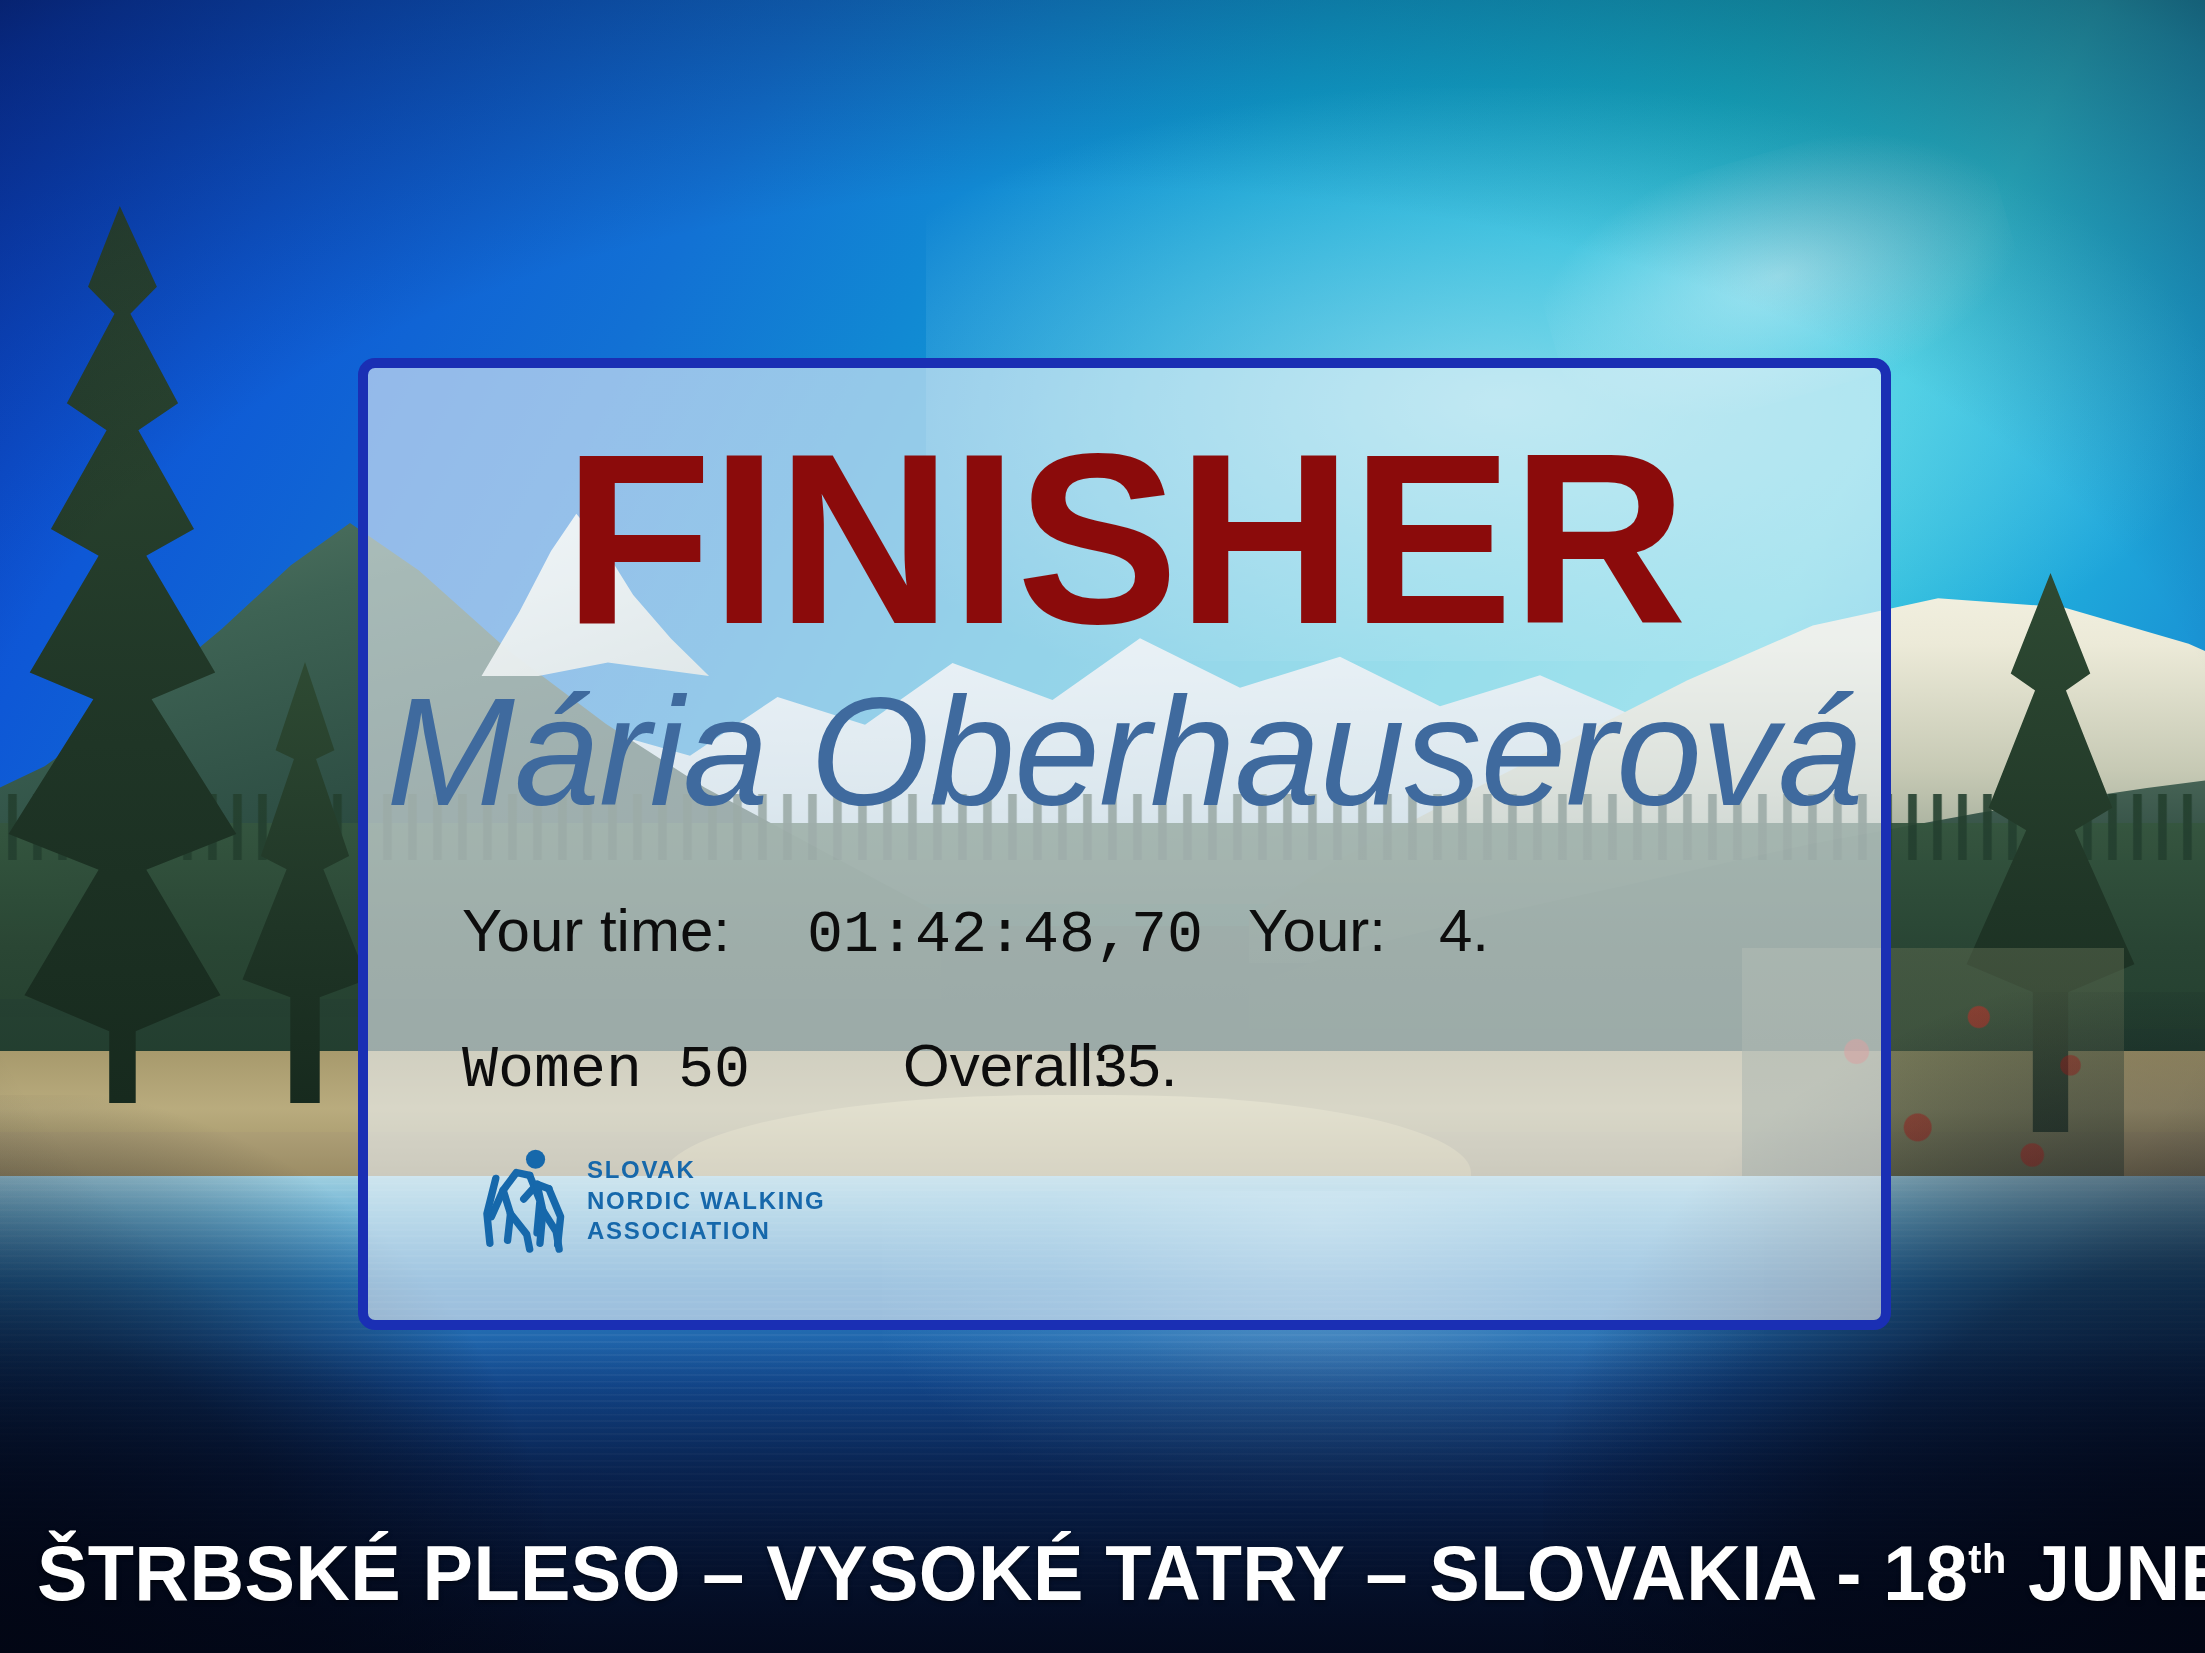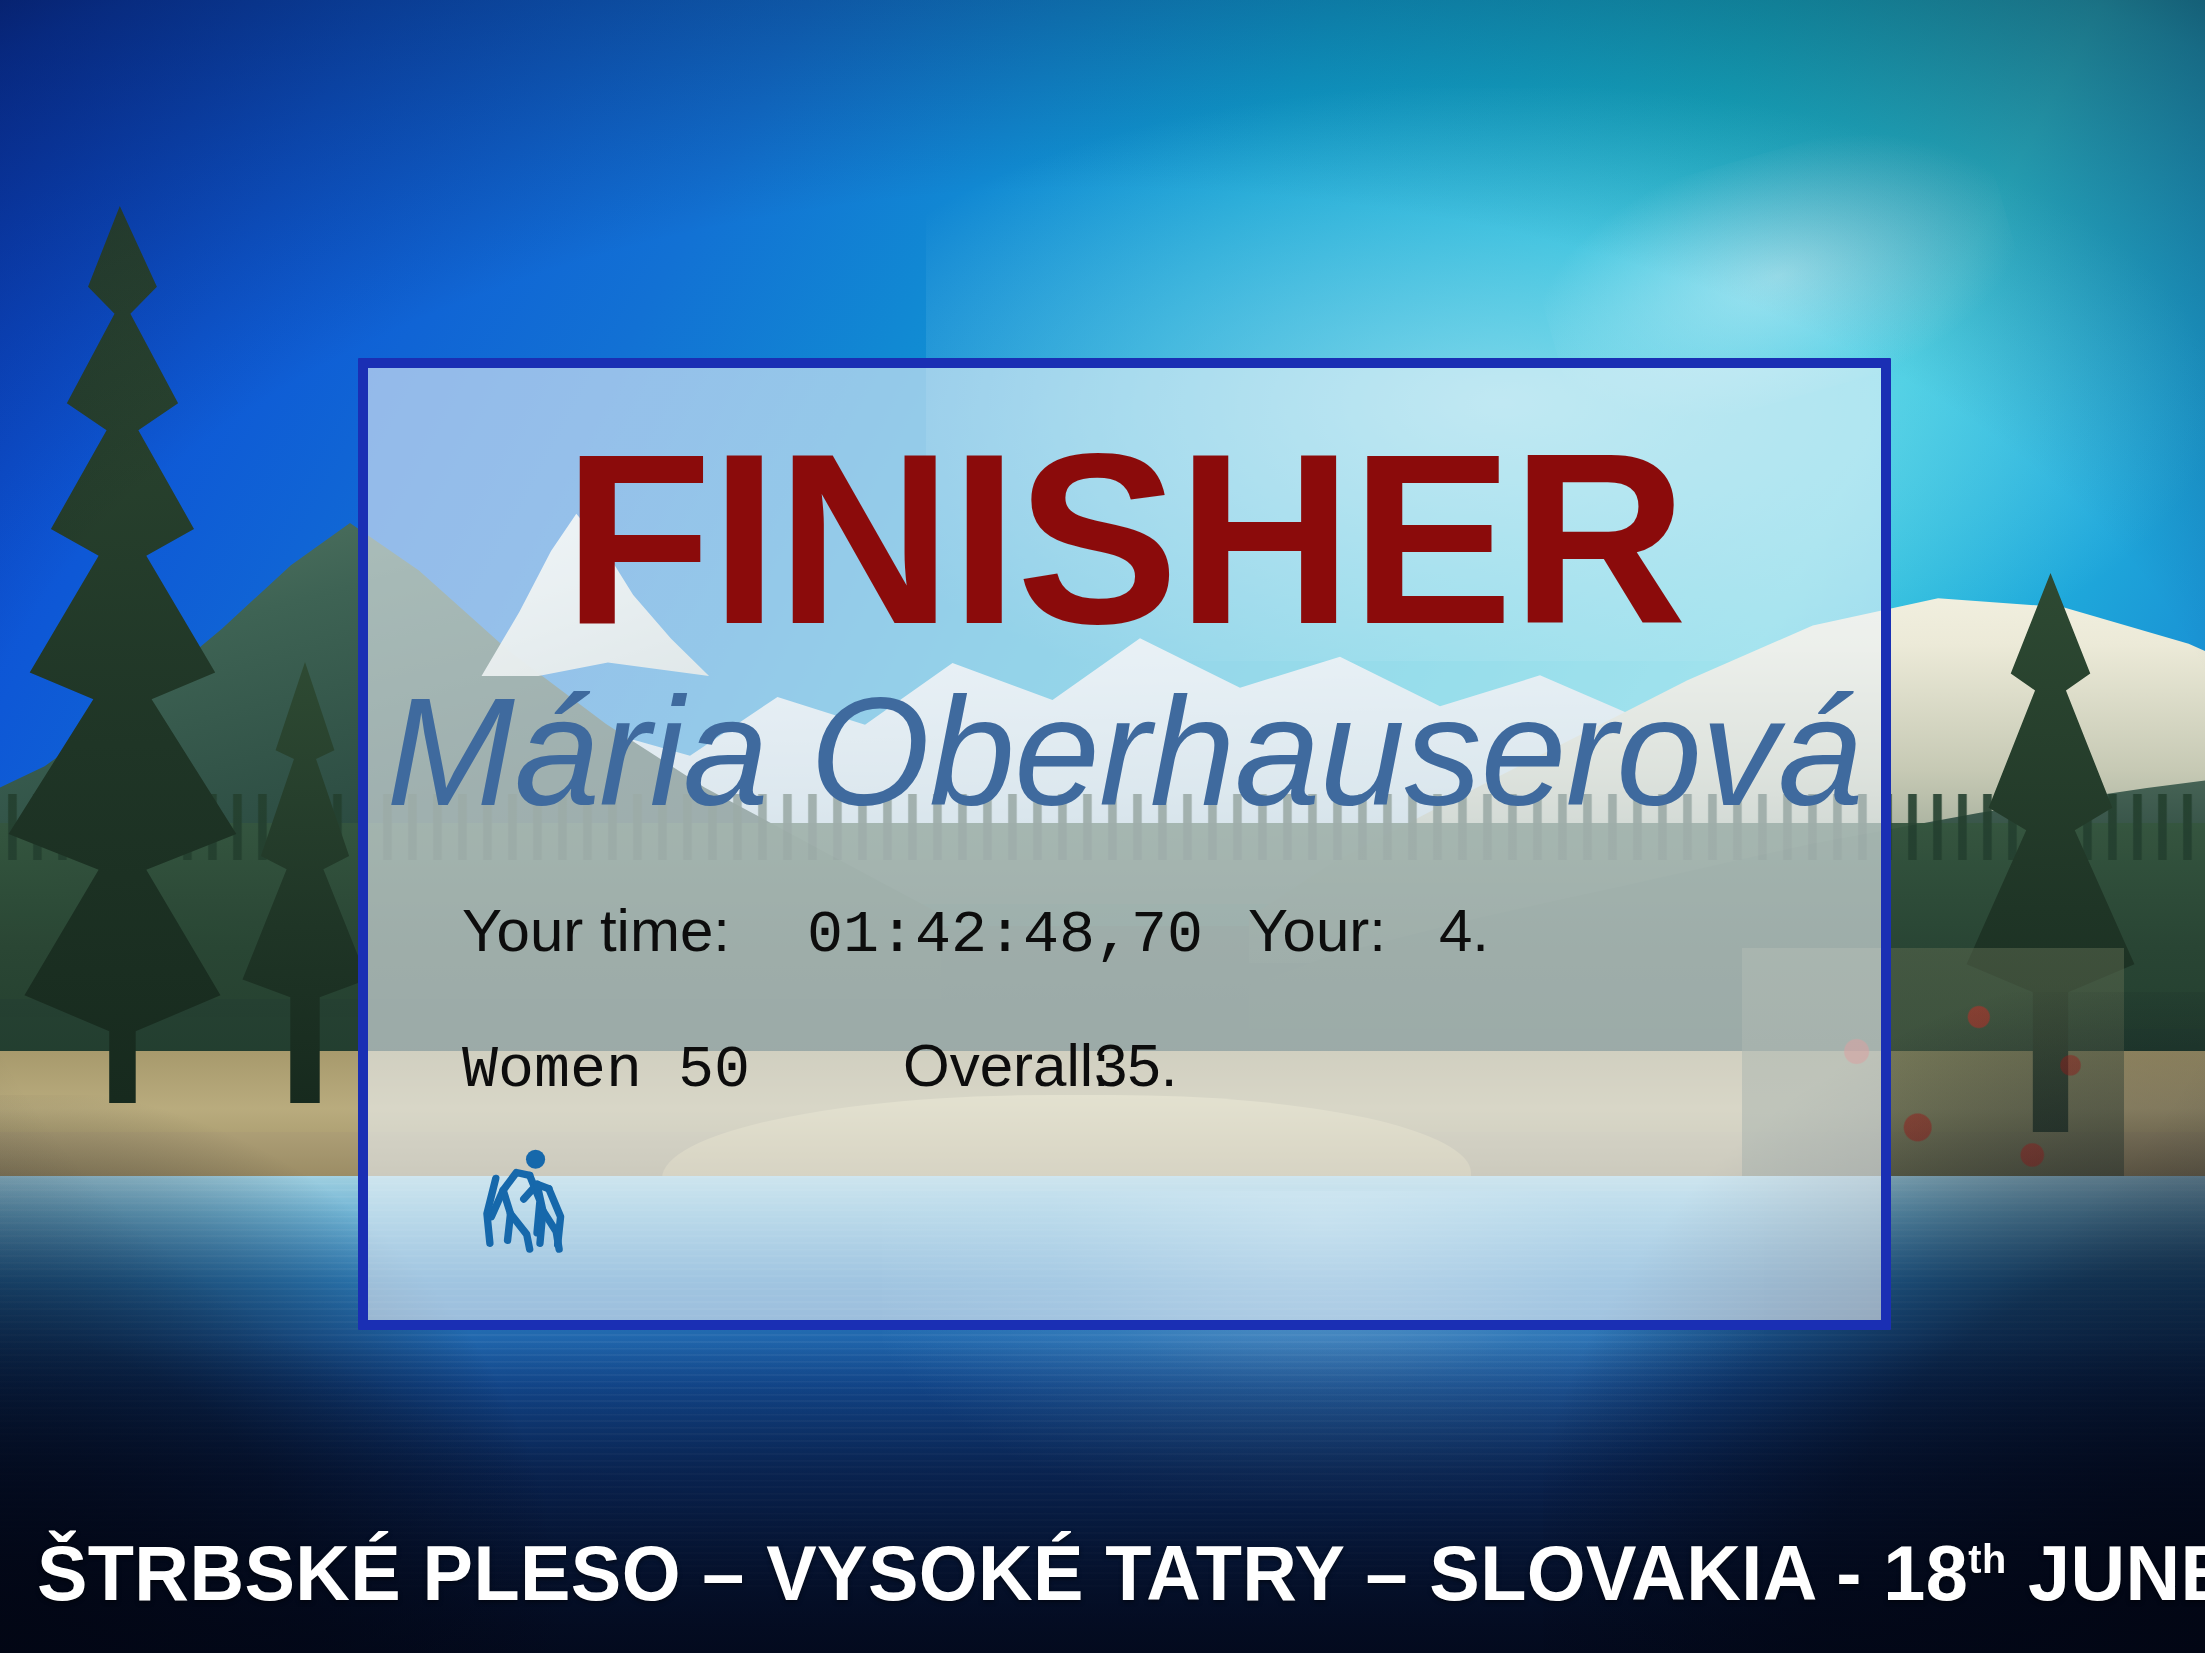--- a/index.html
+++ b/index.html
@@ -273,21 +273,21 @@
   }
 
   
   .panel {
     position: absolute;
     left: 358px;
     top: 358px;
     width: 1533px;
     height: 972px;
     border: 10.3px solid #1a2fb4;
-    border-radius: 1px;
+    border-radius: 17px;
     background: rgba(236,243,248,.60);
     box-sizing: border-box;
   }
   .panel-inner {
     position: relative;
     width: 100%;
     height: 100%;
   }
 
   .finisher {
@@ -450,20 +450,25 @@
               <path d="M70 40 L84 74 L80 118"></path>
 
               <path d="M62 72 L80 52 L96 58"></path>
               <path d="M80 52 L88 88 L84 132"></path>
               <path d="M88 88 L106 116 L110 140"></path>
               <path d="M96 58 L112 96 L108 134"></path>
             </g>
             <circle cx="78" cy="18" r="13" fill="#1668ab"></circle>
           </svg>
         </span>
+        <span class="logo-text">
+          <span>SLOVAK</span>
+          <span>NORDIC WALKING</span>
+          <span>ASSOCIATION</span>
+        </span>
       </div>
 
     </div>
   </div>
 
   <div class="footer">
     <div class="footer-text"><span>ŠTRBSKÉ PLESO – VYSOKÉ TATRY – SLOVAKIA - 18</span><sup>th</sup><span> JUNE 2016</span></div>
   </div>
 
 </div>

